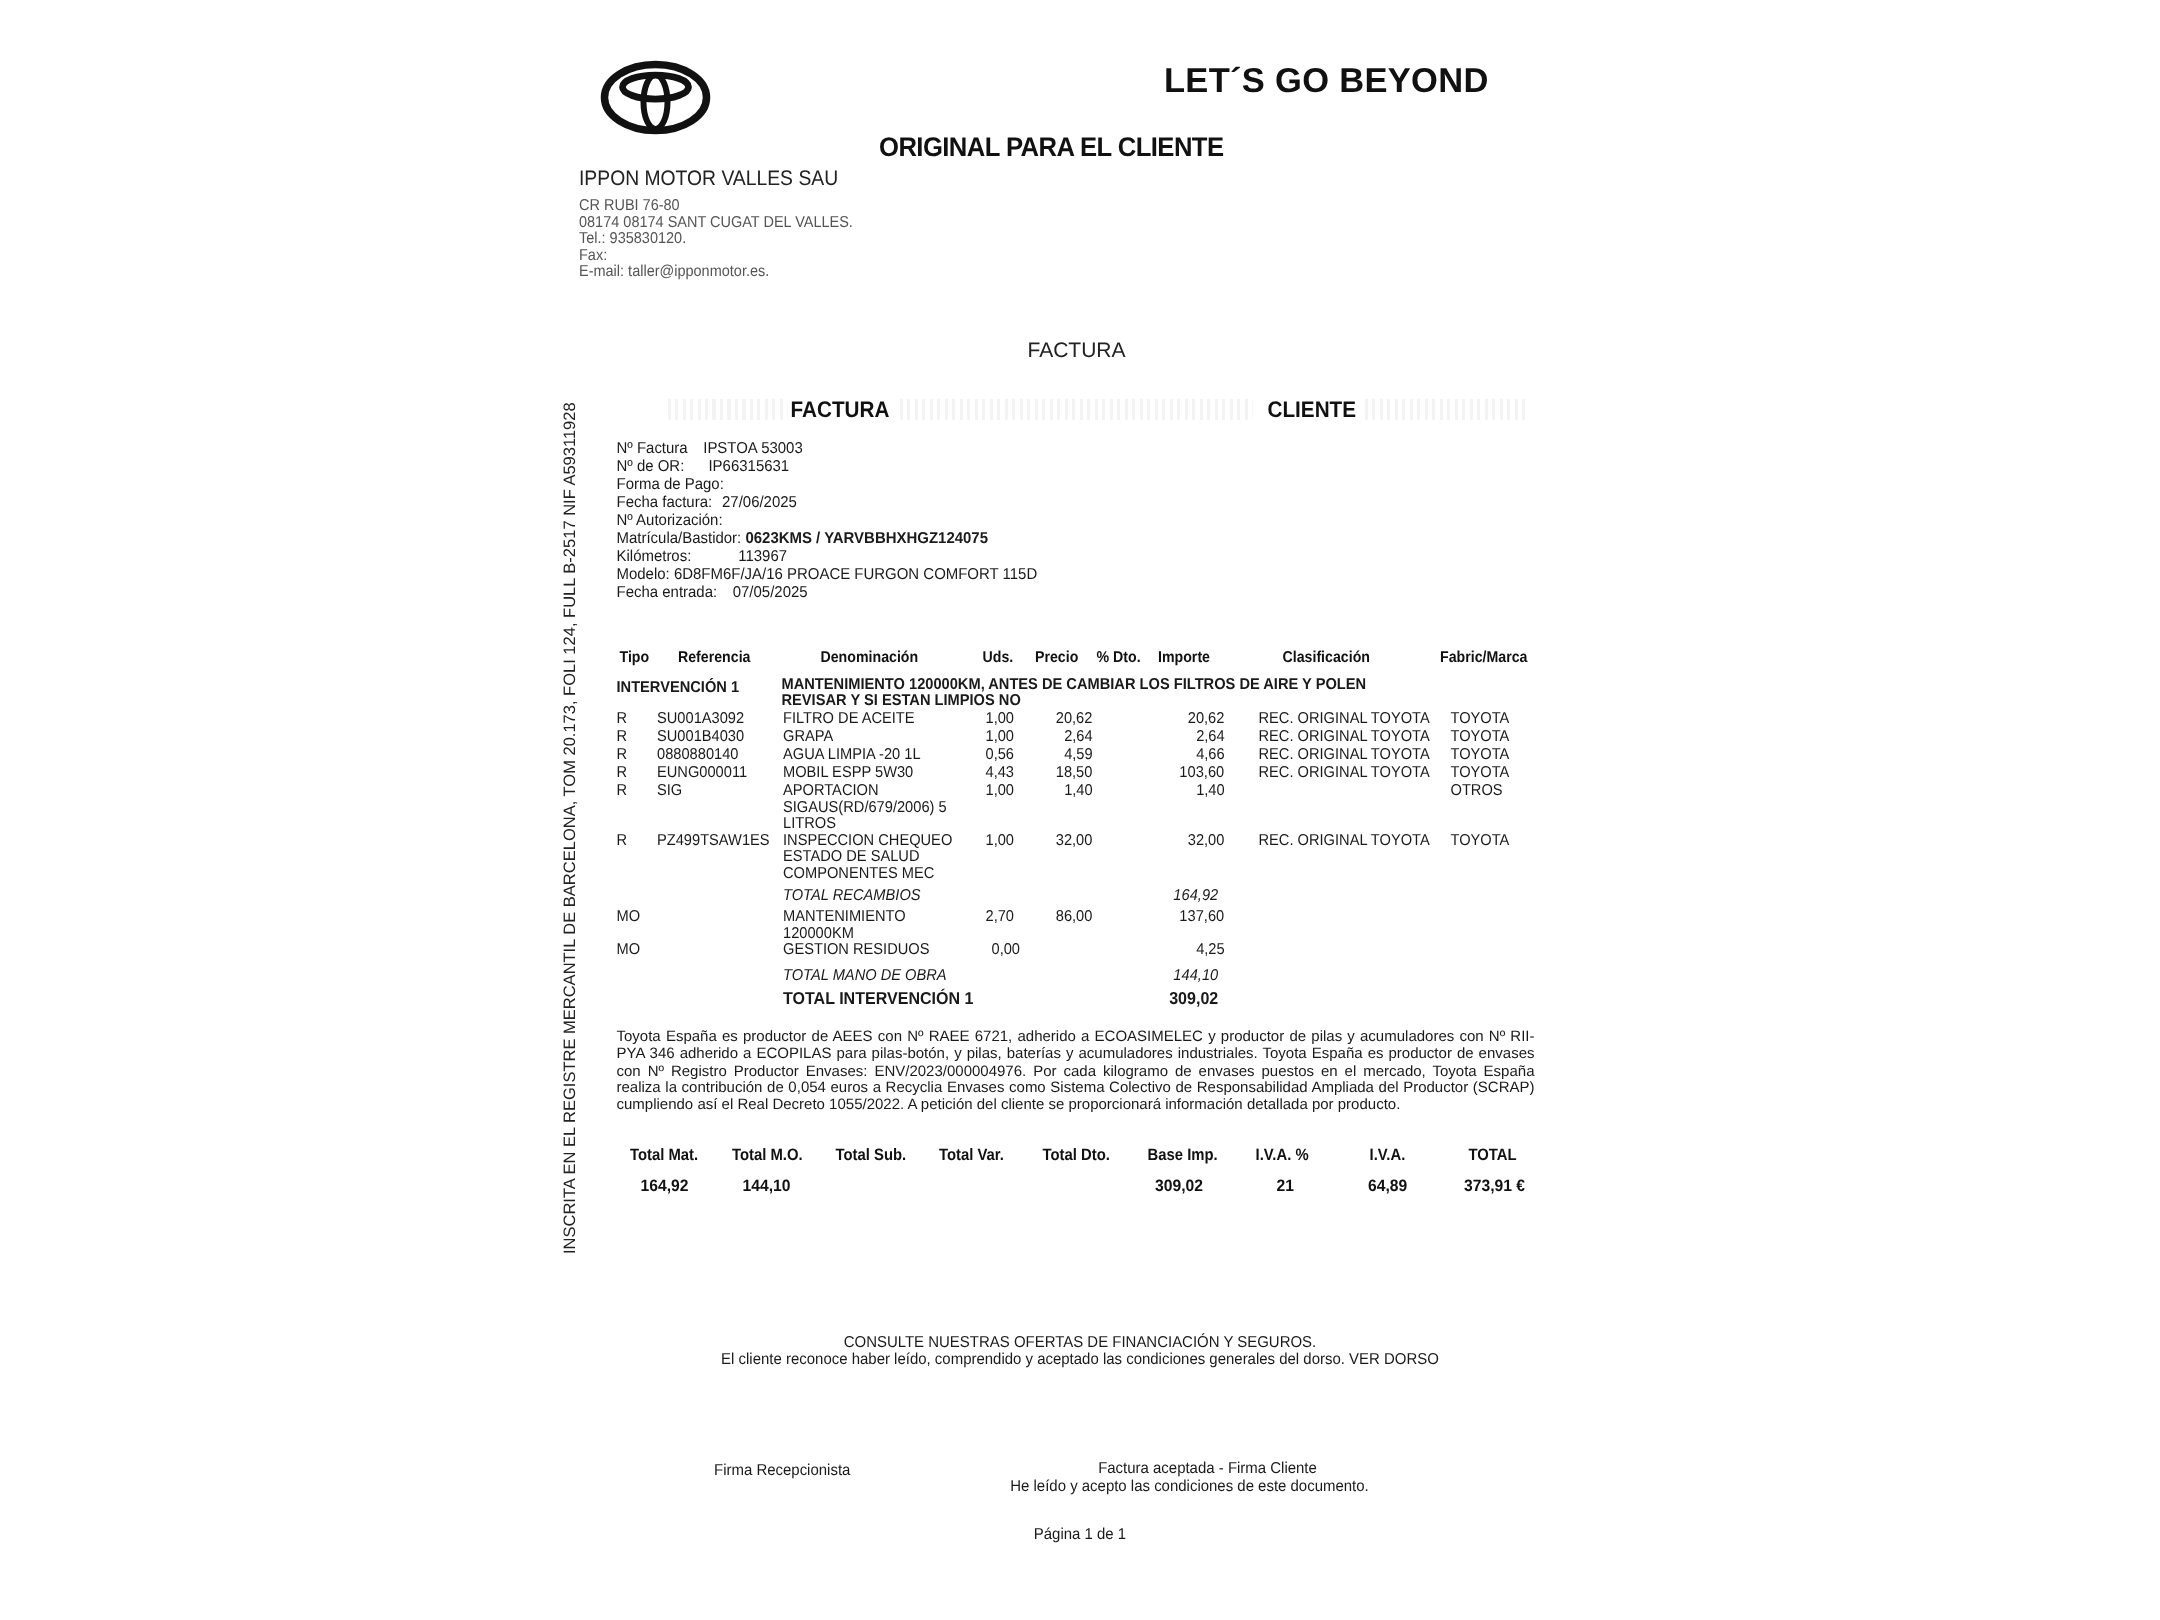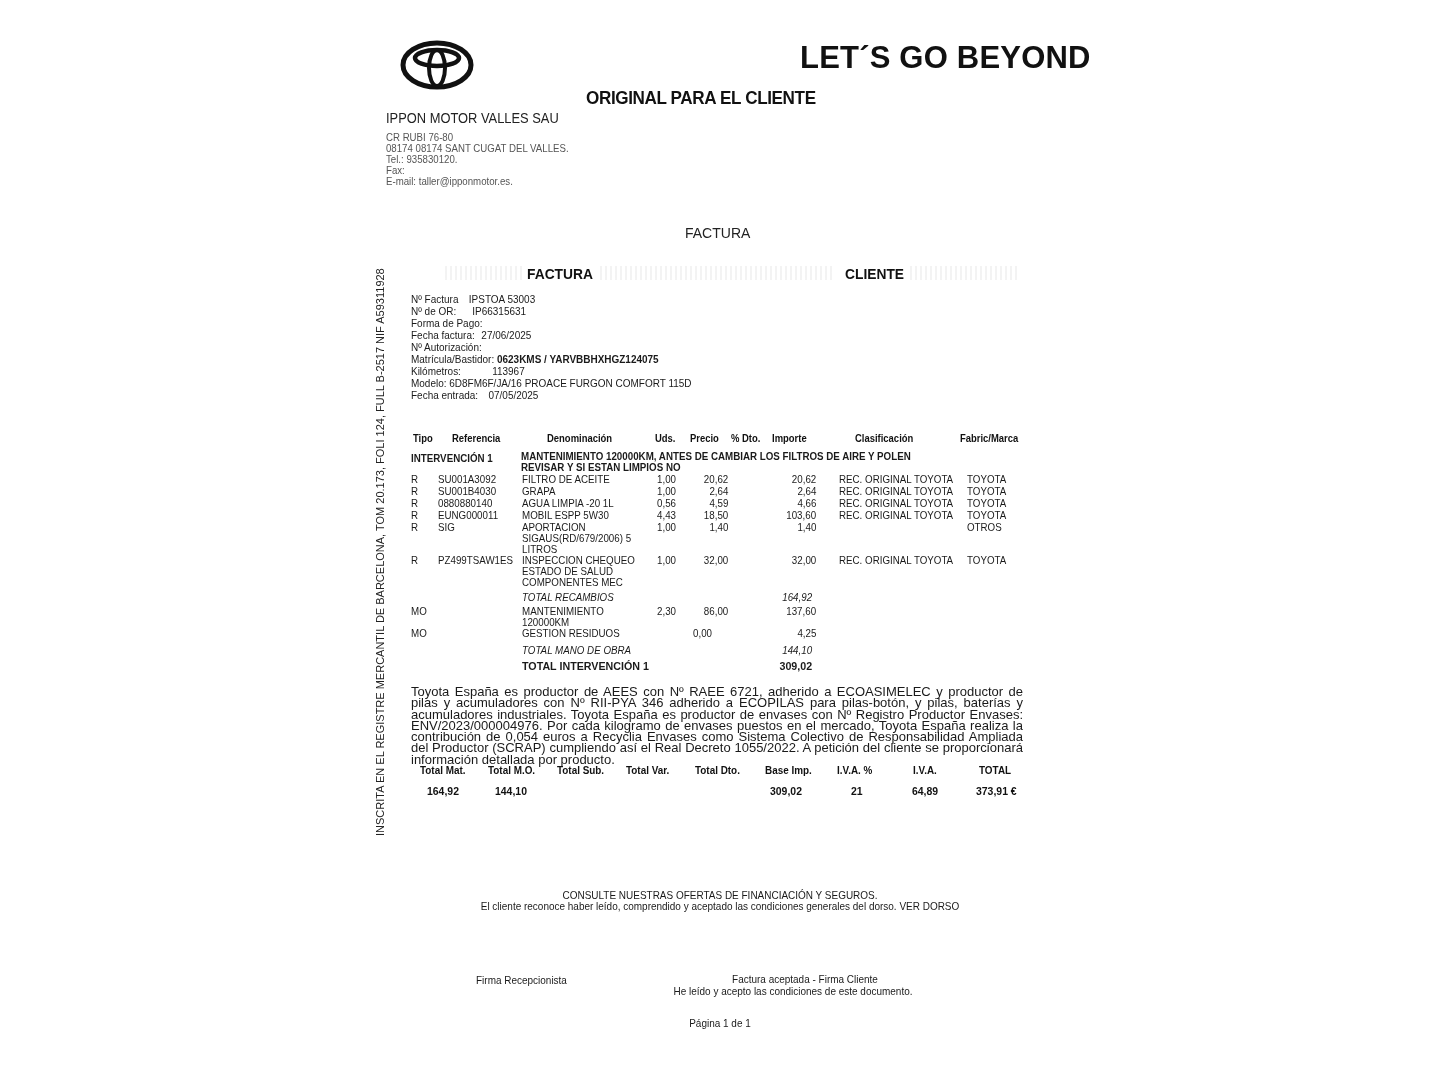--- a/index.html
+++ b/index.html
@@ -3,40 +3,40 @@
   <meta charset="utf-8">
   <style>
     * { margin: 0; padding: 0; box-sizing: border-box; }
     html, body { width: 1440px; height: 1080px; background: #ffffff; overflow: hidden; }
     body { position: relative; font-family: "Liberation Sans", sans-serif; color: #1a1a1a; }
     .abs { position: absolute; white-space: nowrap; }
     .page { position: absolute; left: 0; top: 0; width: 1440px; height: 1080px; }
 
     
     .logo { left: 400px; top: 40px; width: 74px; height: 50px; }
-    .slogan { left: 800px; top: 40px; font-size: 31px; font-weight: bold; color: #111; letter-spacing: 0.2px; }
+    .slogan { left: 776px; top: 40px; font-size: 23px; font-weight: bold; color: #111; letter-spacing: 0.2px; }
     .original { left: 586px; top: 88px; font-size: 18px; font-weight: bold; color: #111; letter-spacing: -0.4px; transform: scaleX(0.95); transform-origin: left; }
     .company { left: 386px; top: 110px; font-size: 14px; color: #222; transform: scaleX(0.92); transform-origin: left; }
     .addr { left: 386px; font-size: 10.5px; color: #555; line-height: 11px; transform: scaleX(0.92); transform-origin: left; }
 
     .factura-title { left: 685px; top: 225px; font-size: 14px; color: #222; }
     .sec-head { top: 265px; font-size: 15px; font-weight: bold; color: #111; transform: scaleX(0.92); transform-origin: left; }
     .noise { top: 266px; height: 14px; background: repeating-linear-gradient(90deg, #eee 0 2px, #fff 2px 5px); opacity: 0.7; }
 
     .info { left: 411px; font-size: 10.5px; color: #1a1a1a; line-height: 12px; transform: scaleX(0.95); transform-origin: left; }
     .info b { font-weight: bold; }
 
     
     .th { top: 432px; font-size: 10.5px; font-weight: bold; color: #111; transform: scaleX(0.9); transform-origin: left; }
     .td { font-size: 10.5px; color: #1a1a1a; line-height: 11px; transform: scaleX(0.93); transform-origin: left; }
     .td.r { text-align: right; transform-origin: right; }
     .bold { font-weight: bold; }
     .ital { font-style: italic; }
 
-    .legal { left: 411px; top: 686px; width: 612px; font-size: 13px; line-height: 11.3px; color: #1a1a1a; text-align: justify; white-space: normal; }
+    .legal { left: 411px; top: 686px; width: 612px; font-size: 10px; line-height: 11.3px; color: #1a1a1a; text-align: justify; white-space: normal; }
 
     .tot-h { top: 764px; font-size: 11px; font-weight: bold; color: #111; transform: scaleX(0.9); transform-origin: left; }
     .tot-v { top: 785px; font-size: 11px; font-weight: bold; color: #111; transform: scaleX(0.95); transform-origin: left; }
 
     .foot { font-size: 10.5px; color: #1a1a1a; transform: scaleX(0.95); }
 
     .vertical { left: 374px; top: 836px; font-size: 11px; color: #222; transform: rotate(-90deg); transform-origin: left top; }
   </style>
 </head>
 <body>
@@ -176,28 +176,28 @@
     <div class="abs td" style="left:967px;top:555px">TOYOTA</div>
   </div>
 
   <div class="abs td ital" style="left:522px;top:592px">TOTAL RECAMBIOS</div>
   <div class="abs td ital r" style="right:628px;top:592px">164,92</div>
 
   <div>
     <div class="abs td" style="left:411px;top:606px">MO</div>
     <div class="abs td" style="left:522px;top:606px">MANTENIMIENTO</div>
     <div class="abs td" style="left:522px;top:617px">120000KM</div>
-    <div class="abs td" style="left:657px;top:606px">2,30</div>
+    <div class="abs td" style="left:657px;top:606px">2,70</div>
     <div class="abs td r" style="right:712px;top:606px">86,00</div>
     <div class="abs td r" style="right:624px;top:606px">137,60</div>
   </div>
   <div>
     <div class="abs td" style="left:411px;top:628px">MO</div>
     <div class="abs td" style="left:522px;top:628px">GESTION RESIDUOS</div>
-    <div class="abs td" style="left:693px;top:628px">0,00</div>
+    <div class="abs td" style="left:661px;top:628px">0,00</div>
     <div class="abs td r" style="right:624px;top:628px">4,25</div>
   </div>
 
   <div class="abs td ital" style="left:522px;top:645px">TOTAL  MANO DE OBRA</div>
   <div class="abs td ital r" style="right:628px;top:645px">144,10</div>
 
   <div class="abs td bold" style="left:522px;top:661px;font-size:11.5px">TOTAL INTERVENCIÓN 1</div>
   <div class="abs td bold r" style="right:628px;top:661px;font-size:11.5px">309,02</div>
 
   <div class="abs legal">Toyota España es productor de AEES con Nº RAEE 6721, adherido a ECOASIMELEC y  productor de pilas y acumuladores con Nº RII-PYA 346 adherido a ECOPILAS para pilas-botón, y pilas, baterías y acumuladores industriales. Toyota España es productor de envases con Nº Registro Productor Envases: ENV/2023/000004976. Por cada kilogramo de envases puestos en el mercado, Toyota España realiza la contribución de 0,054 euros a Recyclia Envases como Sistema Colectivo de Responsabilidad Ampliada del Productor (SCRAP) cumpliendo así el Real Decreto 1055/2022. A petición del cliente se proporcionará información detallada por producto.</div>

